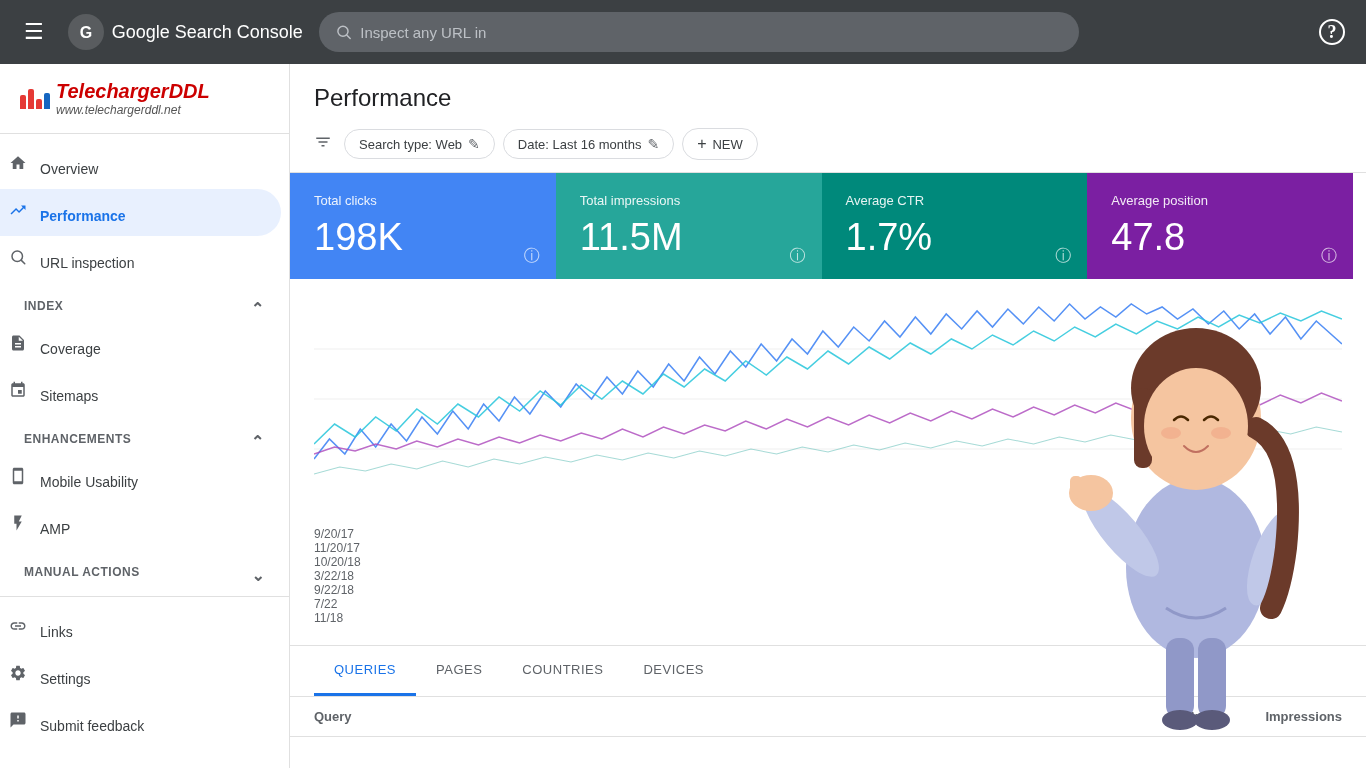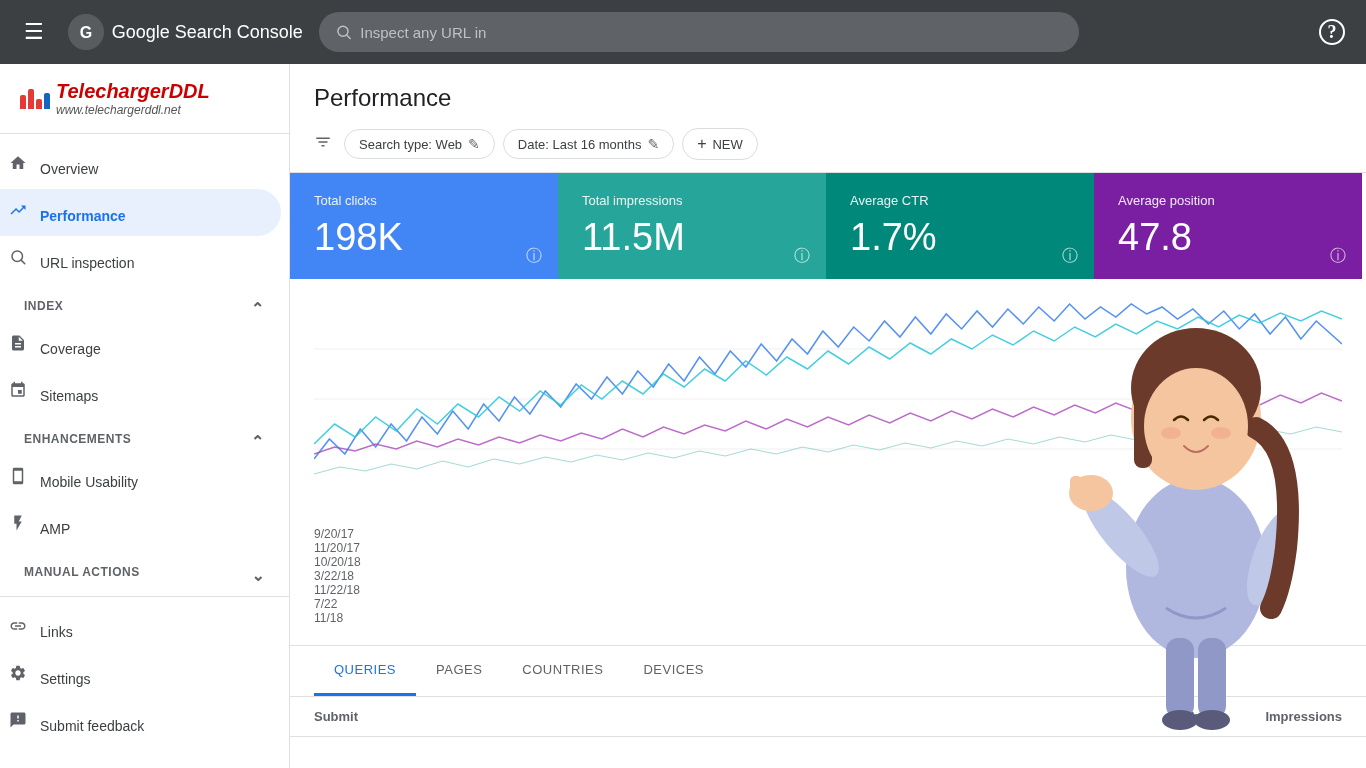--- a/index.html
+++ b/index.html
@@ -181,21 +181,21 @@
       border-radius: 20px;
       font-size: 13px;
       color: #3c4043;
       cursor: pointer;
       background: #fff;
     }
 
     
     .metrics-row {
       display: flex;
-      margin: 0 4px 0 0;
+      margin: 0 13px 0 0;
     }
     .metric-card {
       flex: 1;
       padding: 20px 24px;
       color: #fff;
       position: relative;
     }
     .metric-card.clicks { background: #4285f4; }
     .metric-card.impressions { background: #26a69a; }
     .metric-card.ctr { background: #00897b; }
@@ -527,21 +527,21 @@
         <polyline points="0,155 20,148 40,152 60,145 80,150 100,142 120,148 140,140 160,146 180,138 200,144 220,136 240,142 260,134 280,140 300,130 320,138 340,128 360,135 380,126 400,132 420,122 440,130 460,120 480,128 500,118 520,126 540,116 560,124 580,114 600,122 620,112 640,120 660,110 680,118 700,108 720,116 740,106 760,114 780,104 800,112 820,102 840,110 860,100 880,108 900,98 920,106 940,96 960,104 980,94 1000,102" fill="none" stroke="#ab47bc" stroke-width="1.5" opacity="0.8"></polyline>
 
         <polyline points="0,175 25,168 50,172 75,165 100,170 125,162 150,168 175,160 200,165 225,158 250,163 275,156 300,161 325,154 350,159 375,152 400,157 425,150 450,155 475,148 500,153 525,146 550,151 575,144 600,149 625,142 650,147 675,140 700,145 725,138 750,143 775,136 800,141 825,134 850,139 875,132 900,137 925,130 950,135 975,128 1000,133" fill="none" stroke="#80cbc4" stroke-width="1" opacity="0.7"></polyline>
       </svg>
     </div>
     <div class="chart-dates">
       <span>9/20/17</span>
       <span>11/20/17</span>
       <span>10/20/18</span>
       <span>3/22/18</span>
-      <span>11/22/18</span>
+      <span>9/22/18</span>
       <span>7/22</span>
       <span>11/18</span>
     </div>
   </div>
 
   <div class="tabs-row">
     <div class="tab-item active">
       <span>QUERIES</span>
     </div>
     <div class="tab-item">
@@ -549,21 +549,21 @@
     </div>
     <div class="tab-item">
       <span>COUNTRIES</span>
     </div>
     <div class="tab-item">
       <span>DEVICES</span>
     </div>
   </div>
 
   <div class="table-header">
-    <div class="col-query">Submit</div>
+    <div class="col-query">Query</div>
     <div class="col-clicks">
       <span>Clicks</span>
       <span>▼</span>
     </div>
     <div class="col-clicks">Impressions</div>
   </div>
 </main>
 
 <div class="anime-character">
   <svg viewBox="0 0 340 520" width="340" height="520" xmlns="http://www.w3.org/2000/svg">

